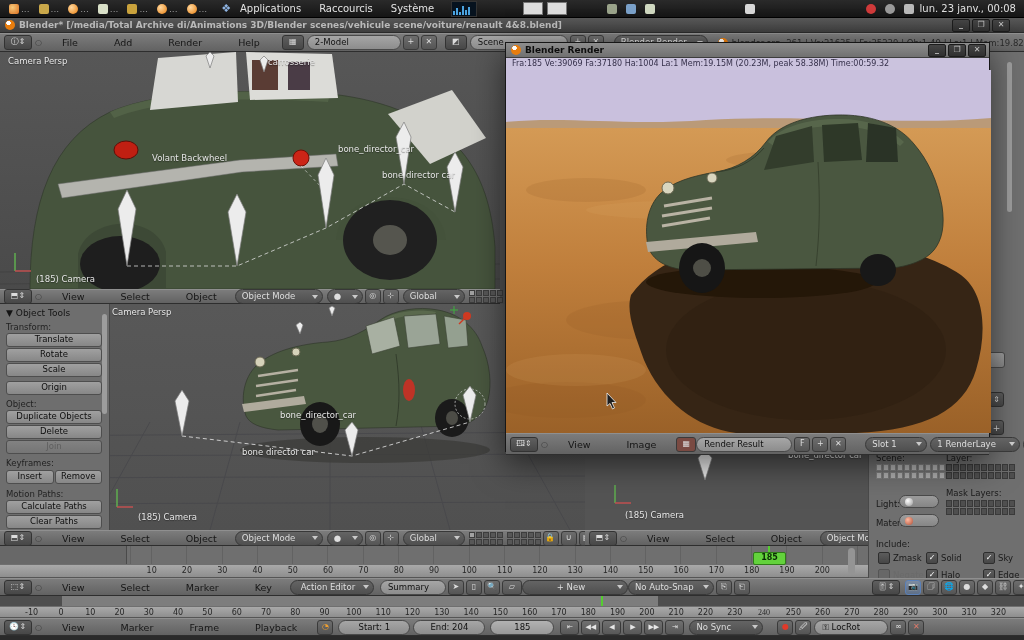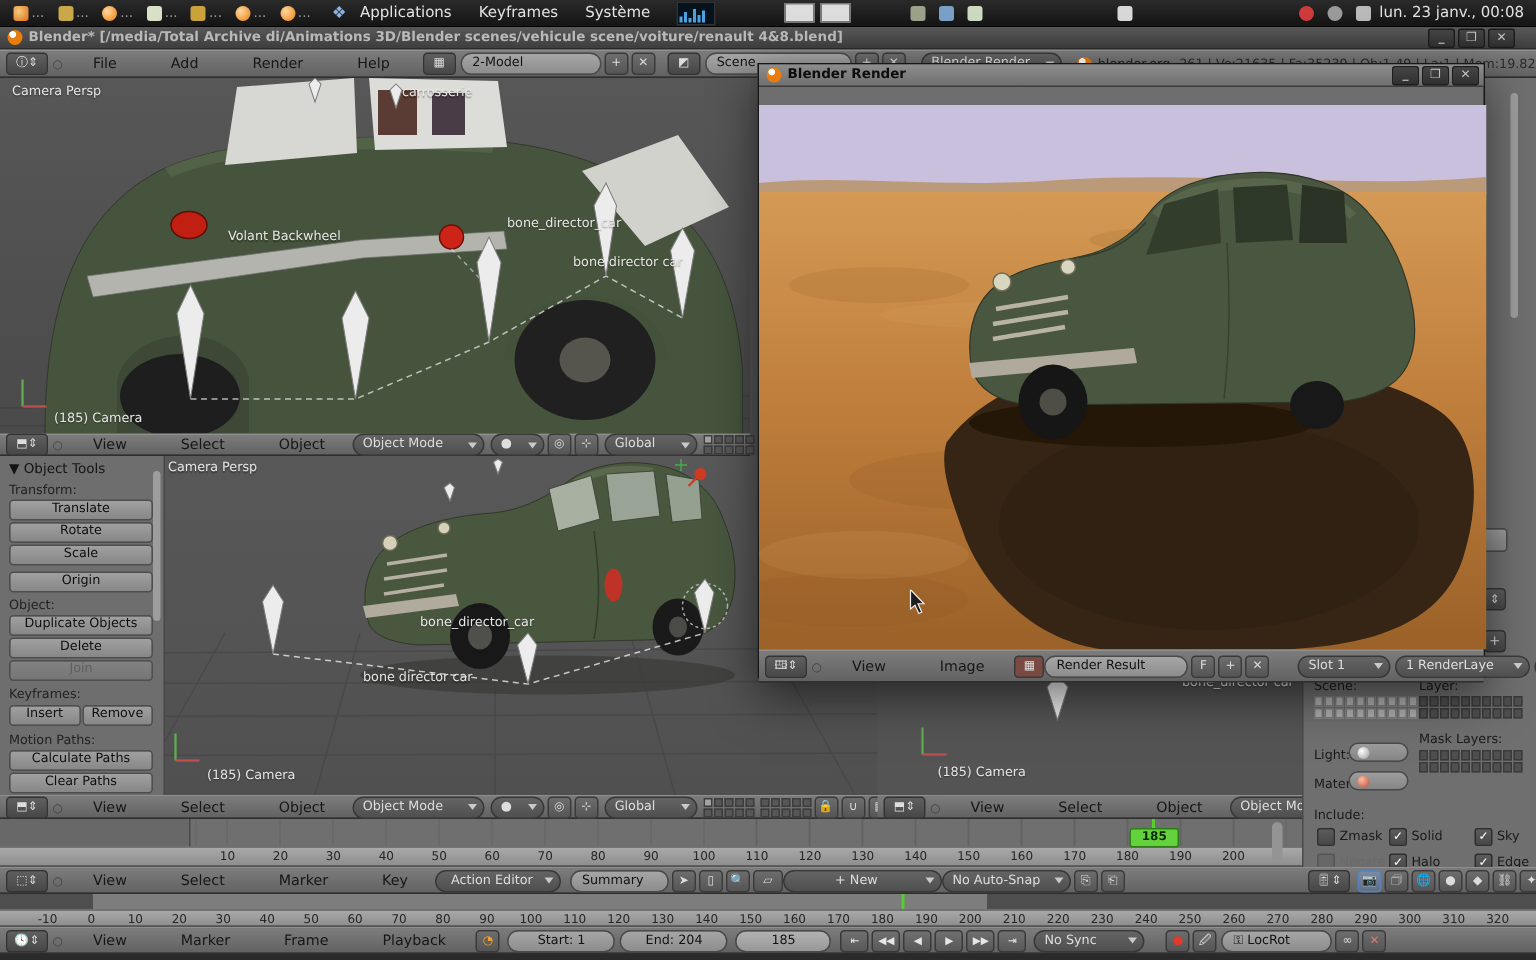--- a/index.html
+++ b/index.html
@@ -114,21 +114,21 @@
     <span class="dt-ico" style="background:#d9e0c8;"></span>
       <span class="dt-dots">...</span>
     <span class="dt-ico" style="background:#c9a23c;"></span>
       <span class="dt-dots">...</span>
     <span class="dt-ico" style="background:radial-gradient(circle at 35% 35%,#ffd9a0,#e87d0d);border-radius:50%;"></span>
       <span class="dt-dots">...</span>
     <span class="dt-ico" style="background:radial-gradient(circle at 35% 35%,#ffd9a0,#e87d0d);border-radius:50%;"></span>
       <span class="dt-dots">...</span>
     <span style="color:#8fb4e3;font-size:11px;margin-left:14px;">❖</span>
     <span class="dt-menu">Applications</span>
-    <span class="dt-menu">Keyframes</span>
+    <span class="dt-menu">Raccourcis</span>
     <span class="dt-menu">Système</span>
     <span class="graph">
         <span style="height:4px"></span>
         <span style="height:7px"></span>
         <span style="height:3px"></span>
         <span style="height:9px"></span>
         <span style="height:5px"></span>
         <span style="height:8px"></span>
       </span>
     <span class="thumb" style="margin-left:46px;"></span>
@@ -644,21 +644,21 @@
           <b style="width:29.3px;">140</b>
           <b style="width:29.3px;">150</b>
           <b style="width:29.3px;">160</b>
           <b style="width:29.3px;">170</b>
           <b style="width:29.3px;">180</b>
           <b style="width:29.3px;">190</b>
           <b style="width:29.3px;">200</b>
           <b style="width:29.3px;">210</b>
           <b style="width:29.3px;">220</b>
           <b style="width:29.3px;">230</b>
-          <b style="width:29.3px;">240</b>
+          <b style="width:29.3px;font-family:Liberation Serif, serif;">240</b>
           <b style="width:29.3px;">250</b>
           <b style="width:29.3px;">260</b>
           <b style="width:29.3px;">270</b>
           <b style="width:29.3px;">280</b>
           <b style="width:29.3px;">290</b>
           <b style="width:29.3px;">300</b>
           <b style="width:29.3px;">310</b>
           <b style="width:29.3px;">320</b>
         </span>
     </div>
@@ -693,20 +693,21 @@
 
   <div id="render-window" class="abs">
     <div id="rw-title">
       <span class="blogo"></span>
       <span>Blender Render</span>
       <span style="flex:1"></span>
       <span class="winbtn">_</span>
       <span class="winbtn">❐</span>
       <span class="winbtn" style="margin-right:3px;">✕</span>
     </div>
+    <div id="rw-stats">Fra:185  Ve:39069 Fa:37180 Ha:1004 La:1 Mem:19.15M (20.23M, peak 58.38M) Time:00:59.32</div>
     <svg id="rw-img" viewBox="0 0 485 363">
       <defs>
         <linearGradient id="gd" x1="0" y1="0" x2="0" y2="1">
           <stop offset="0" stop-color="#d49a55"></stop>
             <stop offset="0.45" stop-color="#c07f3c"></stop>
             <stop offset="1" stop-color="#9a6128"></stop>
         </linearGradient>
       </defs>
       <rect width="485" height="60" fill="#c9c0dd"></rect>
       <path d="M0,52 C60,46 120,56 200,50 C300,44 400,56 485,48 L485,64 L0,64 Z" fill="#b79366" opacity="0.85"></path>

